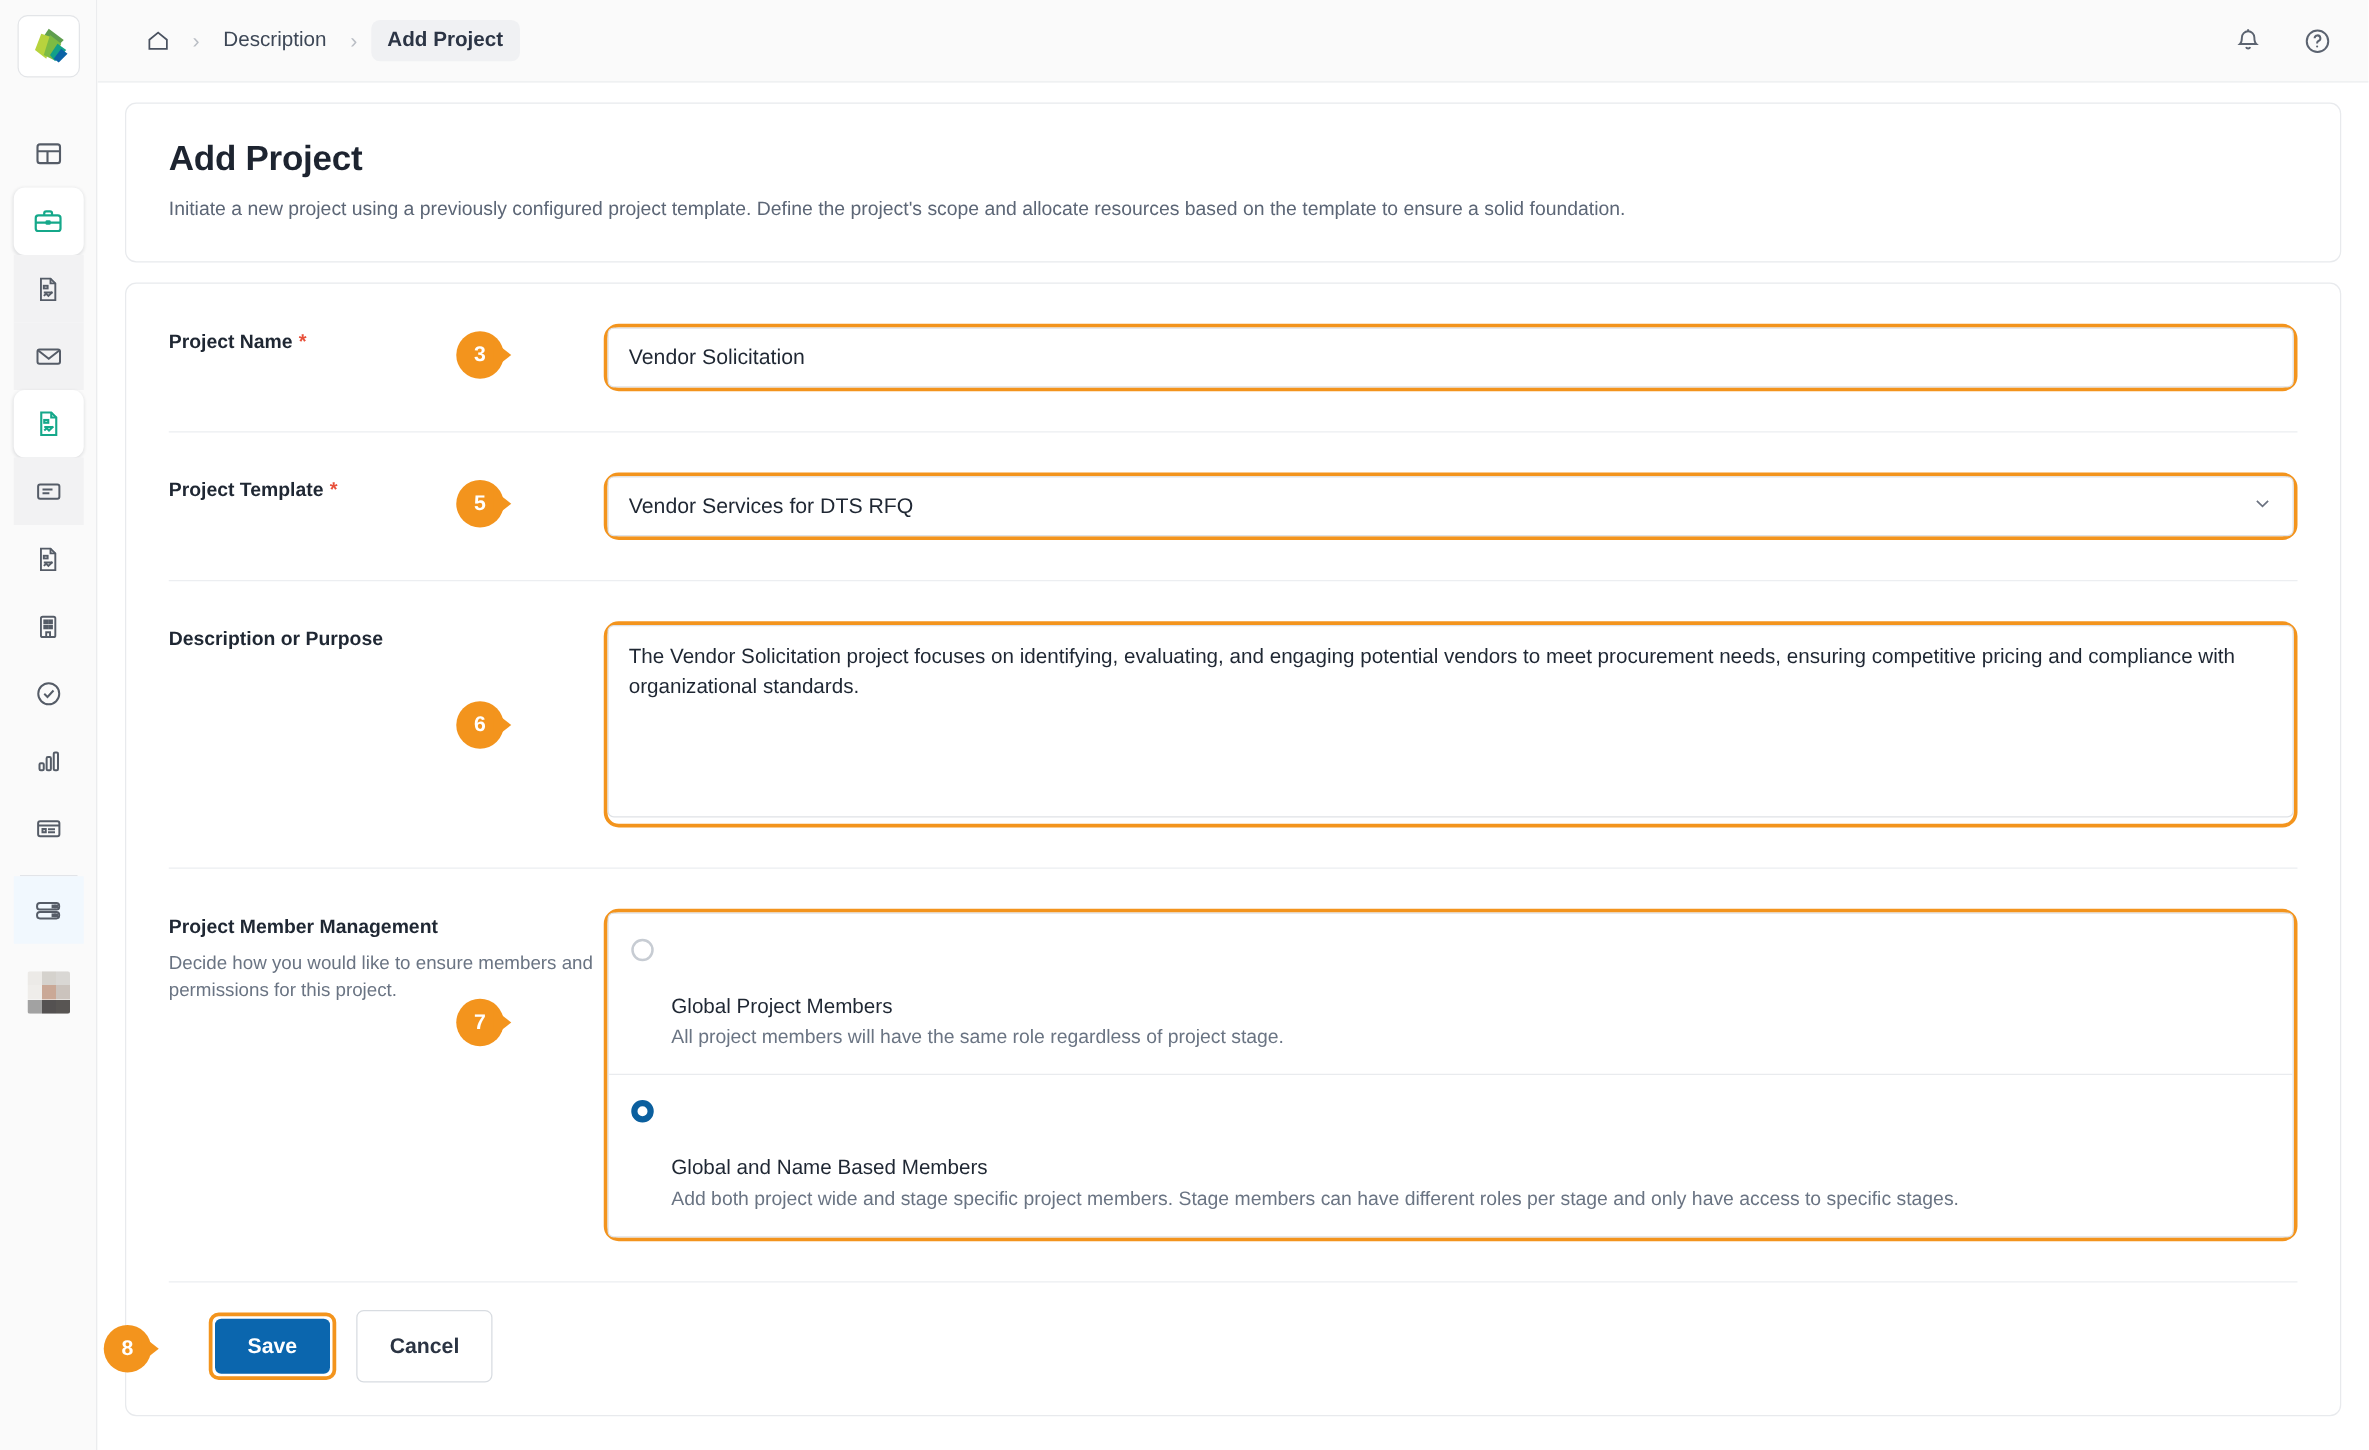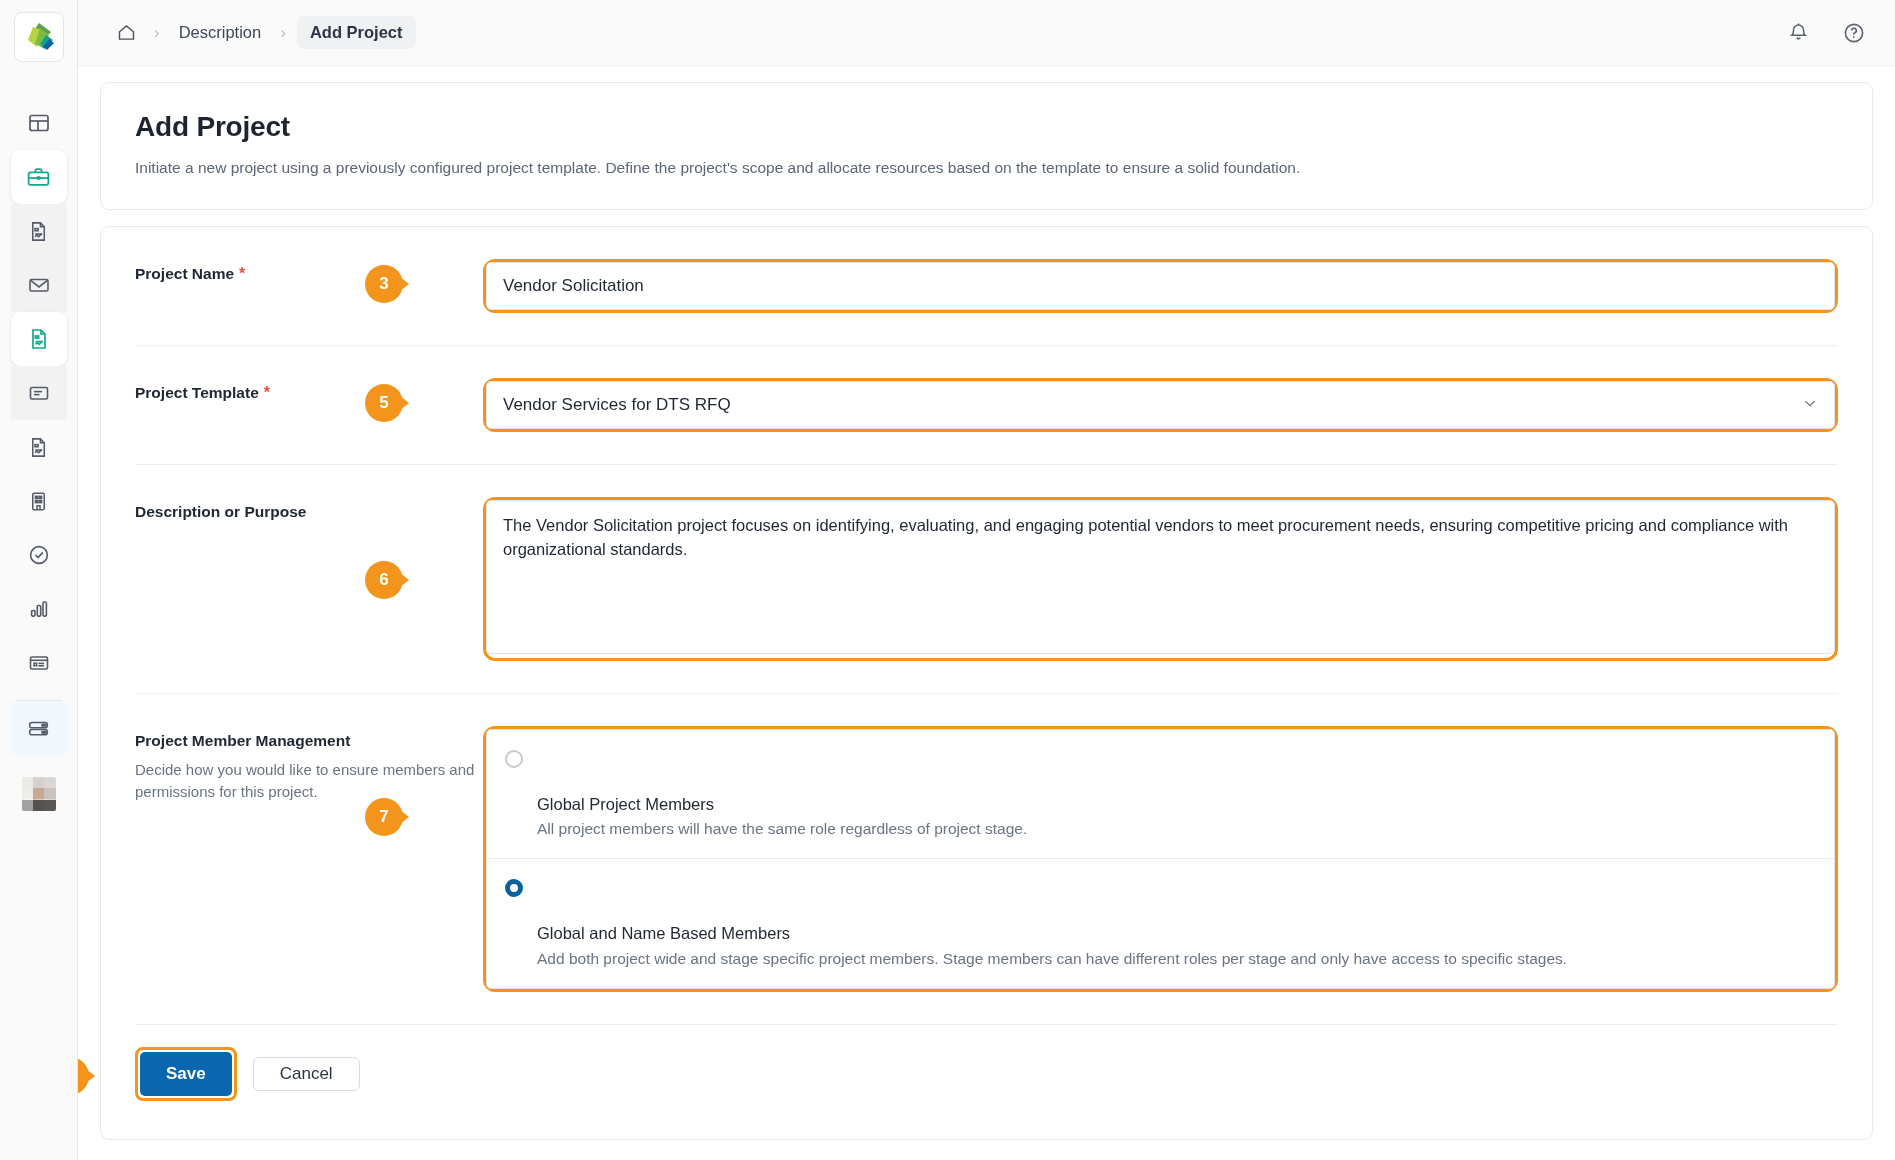--- a/index.html
+++ b/index.html
@@ -73,21 +73,21 @@
 
   .content-scroll { flex: 1 1 auto; overflow: hidden; padding: 16px 22px 0 22px; position: relative;}
 
   .card {
     border: 1px solid #e8eaed; border-radius: 9px; background:#fff;
     padding: 28px 34px 30px 34px;
   }
   .page-title { font-size: 28px; font-weight: 700; color:#1d2430; margin:0 0 14px 0; letter-spacing: -.2px; }
   .page-sub { font-size: 15.5px; color:#5c6676; margin:0; line-height:1.4; }
 
-  .card-form { margin-top: 16px; border:1px solid #e8eaed; border-radius: 9px; background:#fff; padding: 0 34px 12px 34px; }
+  .card-form { margin-top: 16px; border:1px solid #e8eaed; border-radius: 9px; background:#fff; padding: 0 34px 0 34px; }
 
   .frow { display: flex; align-items: flex-start; padding: 32px 0 32px 0; border-bottom: 1px solid #eceef1; position: relative; }
   .frow:last-of-type { border-bottom: none; }
   .flabel-col { width: 348px; flex: 0 0 348px; padding-top: 6px; }
   .flabel { font-size: 15.5px; font-weight: 700; color:#1f2733; }
   .req { color:#e8503a; font-weight:700; margin-left:5px; font-size:16px; }
   .fhelp { font-size: 15px; color:#6a7483; line-height: 1.48; margin-top: 9px; }
   .fctl-col { flex: 1 1 auto; position: relative; }
 
   
@@ -112,31 +112,32 @@
     width: 18px; height: 18px; border-radius: 50%; border: 2px solid #c7ccd3;
     background: #fff; flex: 0 0 18px; margin-top: 4px; cursor: pointer;
   }
   .radio-dot.checked {
     border: 5px solid #0b5f9e; background:#fff;
   }
   .radio-txt { margin-left: 14px; }
   .radio-title { font-size: 16.5px; color:#1f2733; line-height:1.25;margin-top:48px; }
   .radio-desc { font-size: 15.5px; color:#6a7483; margin-top: 4px; line-height:1.42; }
 
-  .actions-row { display:flex; align-items:center; gap: 16px; padding: 22px 0 26px 0; position:relative; }
+  .actions-row { display:flex; align-items:center; gap: 16px; padding: 22px 0 26px 0; position:relative;margin-left:32px; }
   .btn-save {
     background: #0b66ae; color:#fff; border:none; border-radius: 5px;
     font-size: 17px; font-weight: 700; padding: 0 26px; height: 44px; cursor:pointer;
     font-family:"Liberation Sans", sans-serif;
   }
   .save-hl { border: 3px solid #f3941d; border-radius: 8px; padding: 2px; display:inline-block; }
   .btn-cancel {
     background:#fff; color:#2b3443; border:1px solid #d8dce1; border-radius: 6px;
-    font-size: 17px; padding: 0 26px; height: 34px; cursor:pointer;
+    font-size: 17px; padding: 0 26px; height: 58px; cursor:pointer;
     font-family:"Liberation Sans", sans-serif;
+    font-weight:bold;
   }
 
   
   .badge {
     position: absolute; z-index: 40;
     width: 38px; height: 38px;
     display:flex; align-items:center; justify-content:center;
   }
   .badge .circ {
     width: 38px; height: 38px; border-radius: 50%; background:#f3941d;

